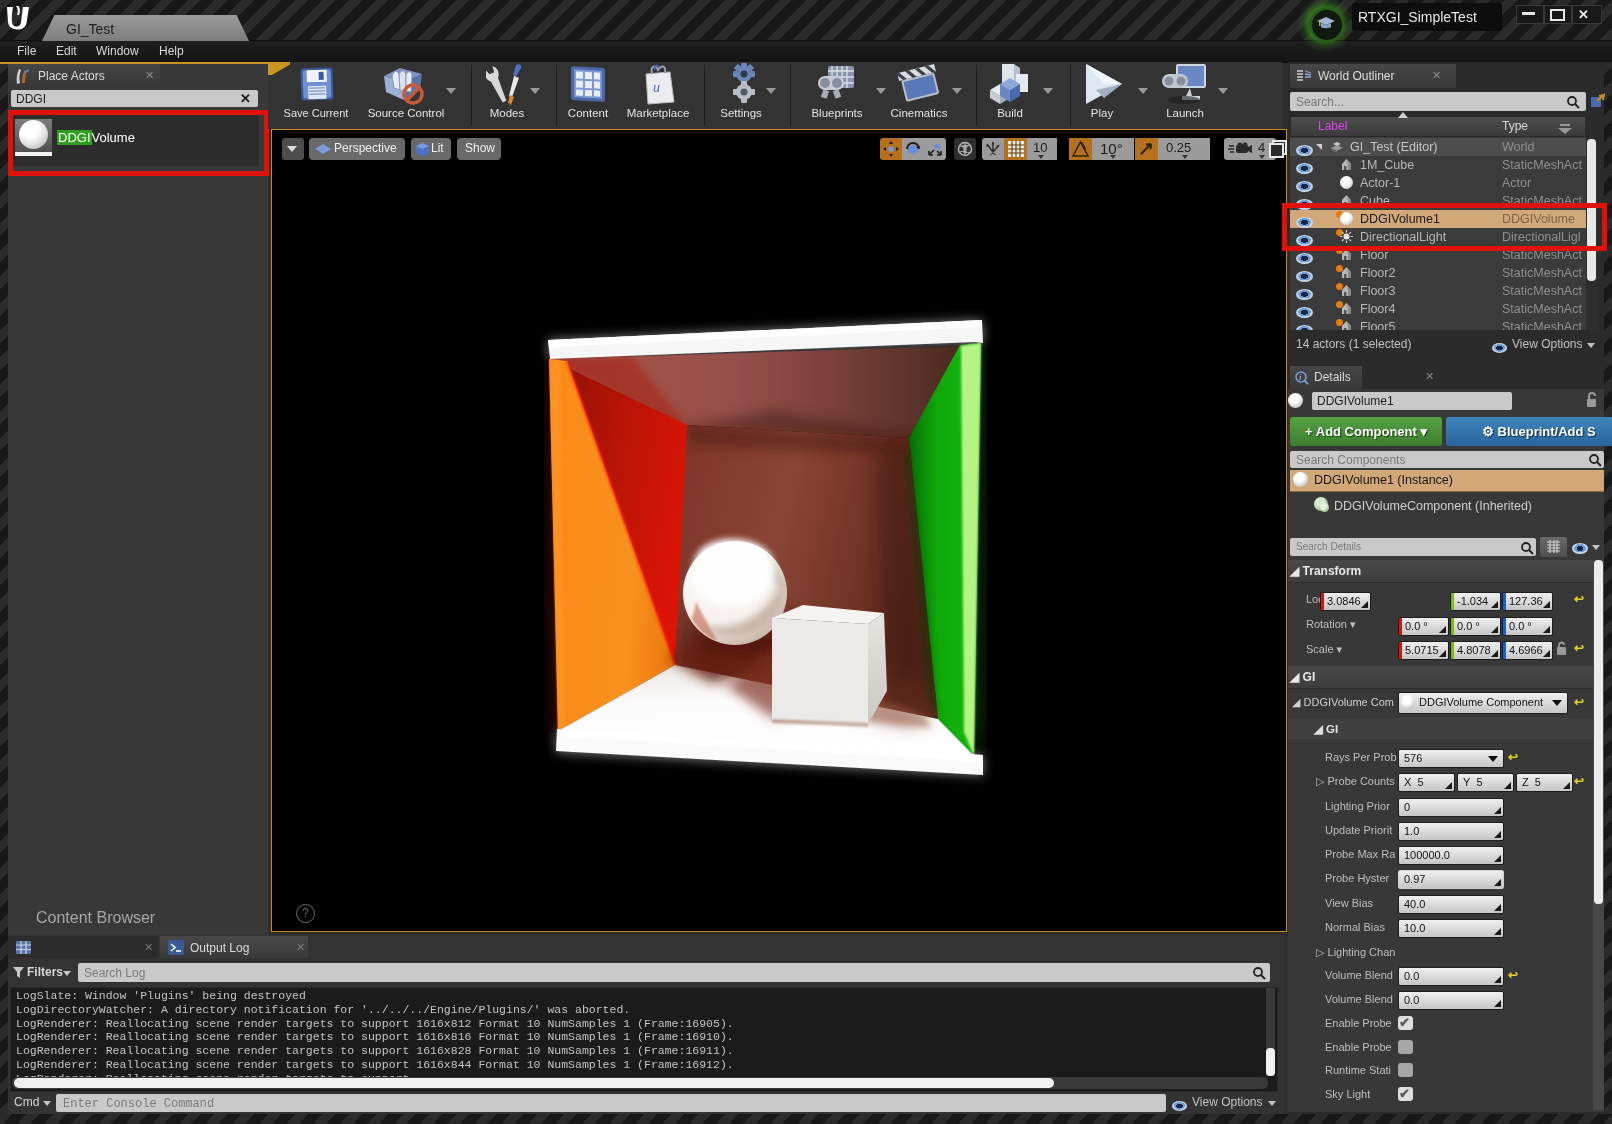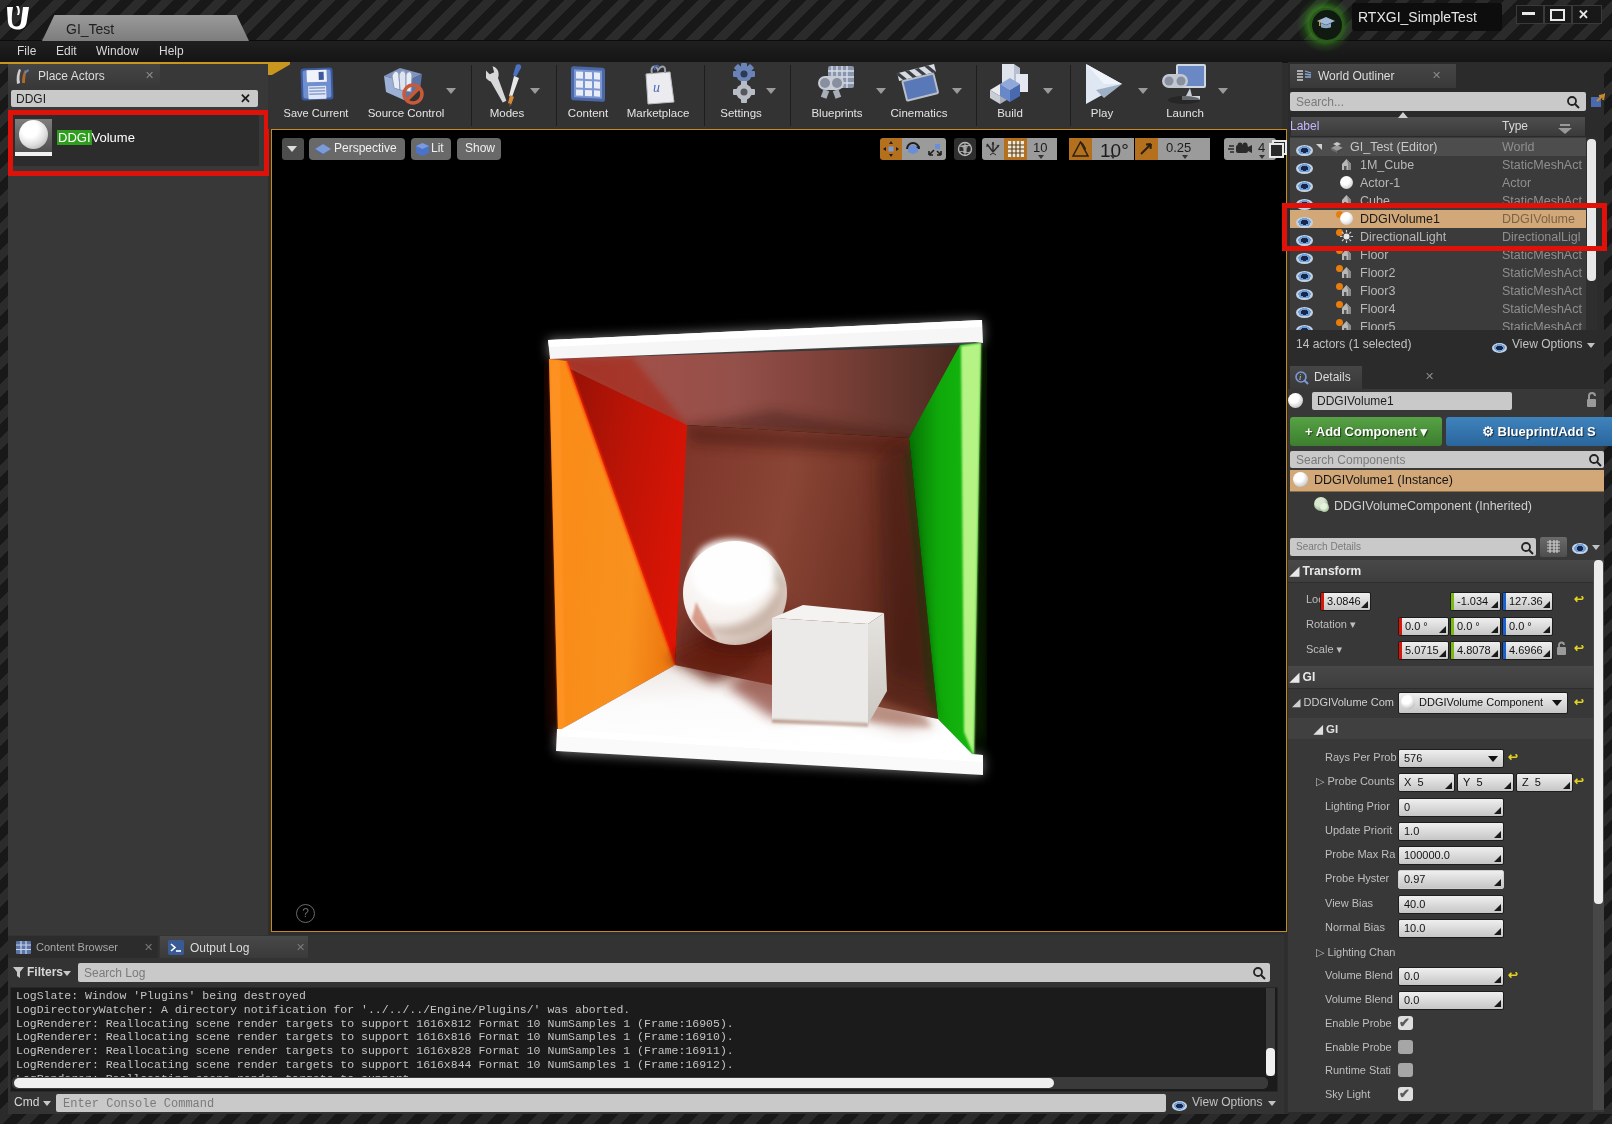--- a/index.html
+++ b/index.html
@@ -399,21 +399,21 @@
 <div class="abs" style="left:755px;top:8px;width:30px;height:22px;background:#9b9b9b;"></div>
 <div class="abs" style="left:761px;top:10px;color:#1c1c1c;font-size:13px;">10</div>
 <div class="abs" style="left:766px;top:25px;width:0;height:0;border-left:3.5px solid transparent;border-right:3.5px solid transparent;border-top:4px solid #333;"></div>
 <div class="abs" style="left:797px;top:8px;width:23px;height:22px;background:#b5701d;"></div>
 <svg class="abs" style="left:800px;top:11px;" width="17" height="16" viewBox="0 0 17 16">
         <path d="M8.5 1 L16 15 H1 Z" fill="none" stroke="#2a2212" stroke-width="1.5"></path>
         <path d="M8.5 1 A 10 10 0 0 1 13 9" fill="none" stroke="#2a2212" stroke-width="1.3"></path>
         <path d="M13 9 L11 7.2 L14.2 6.5 Z" fill="#2a2212"></path>
       </svg>
 <div class="abs" style="left:820px;top:8px;width:42px;height:22px;background:#9b9b9b;"></div>
-<div class="abs" style="left:828px;top:10px;color:#1c1c1c;font-size:19px;">10°</div>
+<div class="abs" style="left:828px;top:10px;color:#1c1c1c;font-size:15px;">10°</div>
 <div class="abs" style="left:838px;top:25px;width:0;height:0;border-left:3.5px solid transparent;border-right:3.5px solid transparent;border-top:4px solid #333;"></div>
 <div class="abs" style="left:863px;top:8px;width:23px;height:22px;background:#b5701d;"></div>
 <svg class="abs" style="left:867px;top:11px;" width="15" height="15" viewBox="0 0 15 15">
         <path d="M2 13 L12 3 M12 3 L7 3.5 M12 3 L11.5 8" stroke="#2a2212" stroke-width="2" fill="none"></path>
       </svg>
 <div class="abs" style="left:886px;top:8px;width:52px;height:22px;background:#9b9b9b;"></div>
 <div class="abs" style="left:894px;top:10px;color:#1c1c1c;font-size:13px;">0.25</div>
 <div class="abs" style="left:910px;top:25px;width:0;height:0;border-left:3.5px solid transparent;border-right:3.5px solid transparent;border-top:4px solid #333;"></div>
 <div class="abs" style="left:952px;top:8px;width:52px;height:22px;background:#9b9b9b;border-radius:3px;"></div>
 <svg class="abs" style="left:956px;top:11px;" width="24" height="16" viewBox="0 0 24 16">
@@ -450,21 +450,21 @@
 <svg class="abs" style="left:1566px;top:95px;" width="14" height="14" viewBox="0 0 14 14">
       <circle cx="6" cy="6" r="4" fill="none" stroke="#222" stroke-width="1.8"></circle>
       <line x1="9" y1="9" x2="13" y2="13" stroke="#222" stroke-width="2"></line>
     </svg>
 <svg class="abs" style="left:1590px;top:93px;" width="15" height="16" viewBox="0 0 15 16">
       <rect x="1" y="4" width="10" height="10" fill="#4a6ab0"></rect>
       <path d="M7 8 L14 2 L13 7 M14 2 L9 3" stroke="#c88a2a" stroke-width="2" fill="none"></path>
     </svg>
 
 <div class="abs" style="left:1290px;top:116px;width:296px;height:21px;background:linear-gradient(#4e4e4e,#3a3a3a);border:1px solid #2a2a2a;box-sizing:border-box;"></div>
-<div class="abs" style="left:1290px;top:119px;color:#c4b5fd;font-size:12px;">Label</div>
+<div class="abs" style="left:1318px;top:119px;color:#d946ef;font-size:12px;">Label</div>
 <div class="abs" style="left:1398px;top:112px;width:0;height:0;border-left:5px solid transparent;border-right:5px solid transparent;border-bottom:6px solid #cfcfcf;"></div>
 <div class="abs" style="left:1502px;top:119px;color:#d8d8d8;font-size:12px;">Type</div>
 <div class="abs" style="left:1560px;top:124px;width:10px;height:2px;background:#999;"></div>
 <div class="abs" style="left:1558px;top:128px;width:0;height:0;border-left:7px solid transparent;border-right:7px solid transparent;border-top:6px solid #999;"></div>
 
 <div class="abs" style="left:1290px;top:137px;width:296px;height:193px;background:#3b3b3b;"></div>
 <div class="abs" style="left:1290px;top:138px;width:296px;height:18px;background:#4d4d4d;"></div>
 <div class="abs" style="left:1296px;top:142px;"><span class="eye"></span></div>
 <div class="abs" style="left:1316px;top:144px;width:0;height:0;border-top:6px solid #d0d0d0;border-left:6px solid transparent;"></div>
 <svg class="abs" style="left:1330px;top:140px;" width="15" height="13" viewBox="0 0 15 13">
@@ -758,21 +758,21 @@
 <div class="abs" style="left:1594px;top:560px;width:9px;height:344px;background:#ececec;border-radius:4px;"></div>
 
 <div class="abs" style="left:8px;top:935px;width:1276px;height:179px;background:#333333;"></div>
 <div class="abs" style="left:8px;top:936px;width:150px;height:22px;background:#2c2c2c;"></div>
 <svg class="abs" style="left:16px;top:941px;" width="15" height="13" viewBox="0 0 15 13">
       <rect x="0" y="0" width="15" height="13" rx="1" fill="#5a74a8"></rect>
       <g stroke="#c8d4e8" stroke-width="1.2">
         <path d="M0 4 H15 M0 8.5 H15 M5 0 V13 M10 0 V13"></path>
       </g>
     </svg>
-<div class="abs" style="left:36px;top:941px;color:#a8a8a8;font-size:11px;">Content Browser</div>
+<div class="abs" style="left:36px;top:909px;color:#a8a8a8;font-size:16px;">Content Browser</div>
 <div class="abs" style="left:144px;top:941px;color:#7a7a7a;font-size:11px;">✕</div>
 <div class="abs" style="left:160px;top:936px;width:148px;height:22px;background:linear-gradient(#484848,#3a3a3a);"></div>
 <svg class="abs" style="left:168px;top:940px;" width="16" height="15" viewBox="0 0 16 15">
       <rect width="16" height="15" rx="2" fill="#3a5a94"></rect>
       <path d="M3 4 L7 7.5 L3 11" stroke="#fff" stroke-width="1.6" fill="none"></path>
       <path d="M8 11 H13" stroke="#fff" stroke-width="1.6"></path>
     </svg>
 <div class="abs" style="left:190px;top:941px;color:#dcdcdc;font-size:12px;">Output Log</div>
 <div class="abs" style="left:296px;top:941px;color:#7a7a7a;font-size:11px;">✕</div>
 

